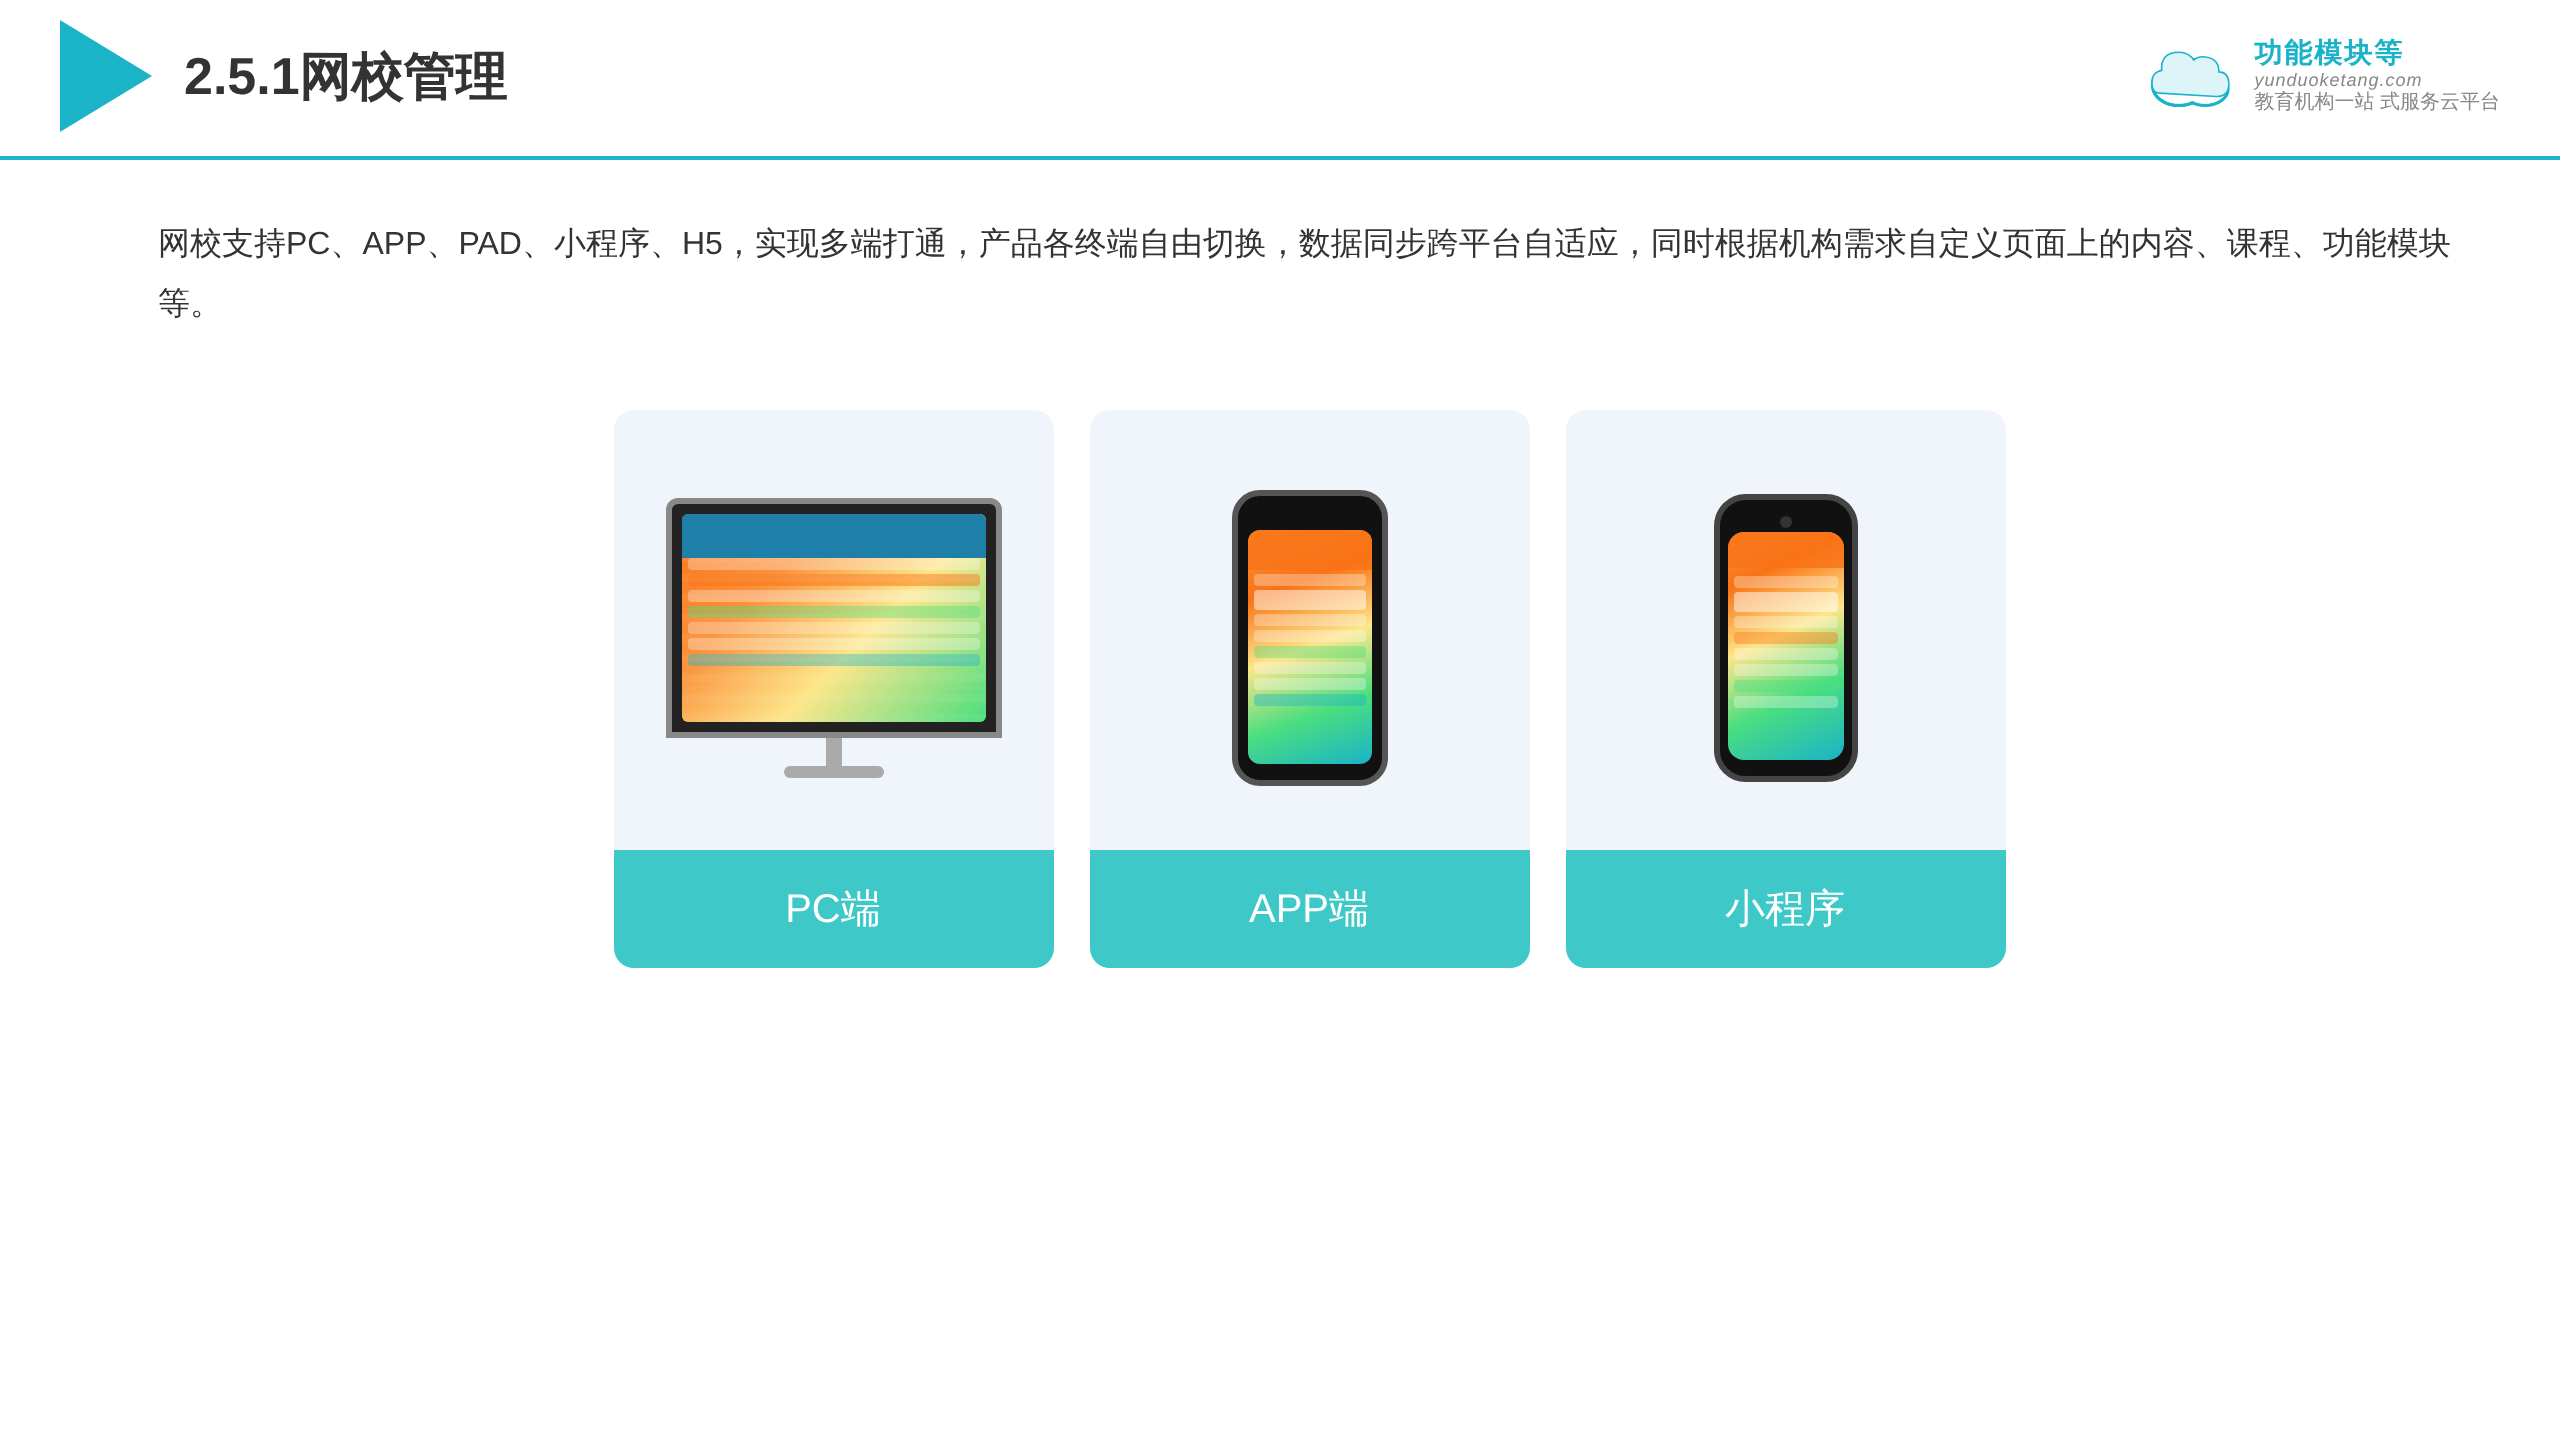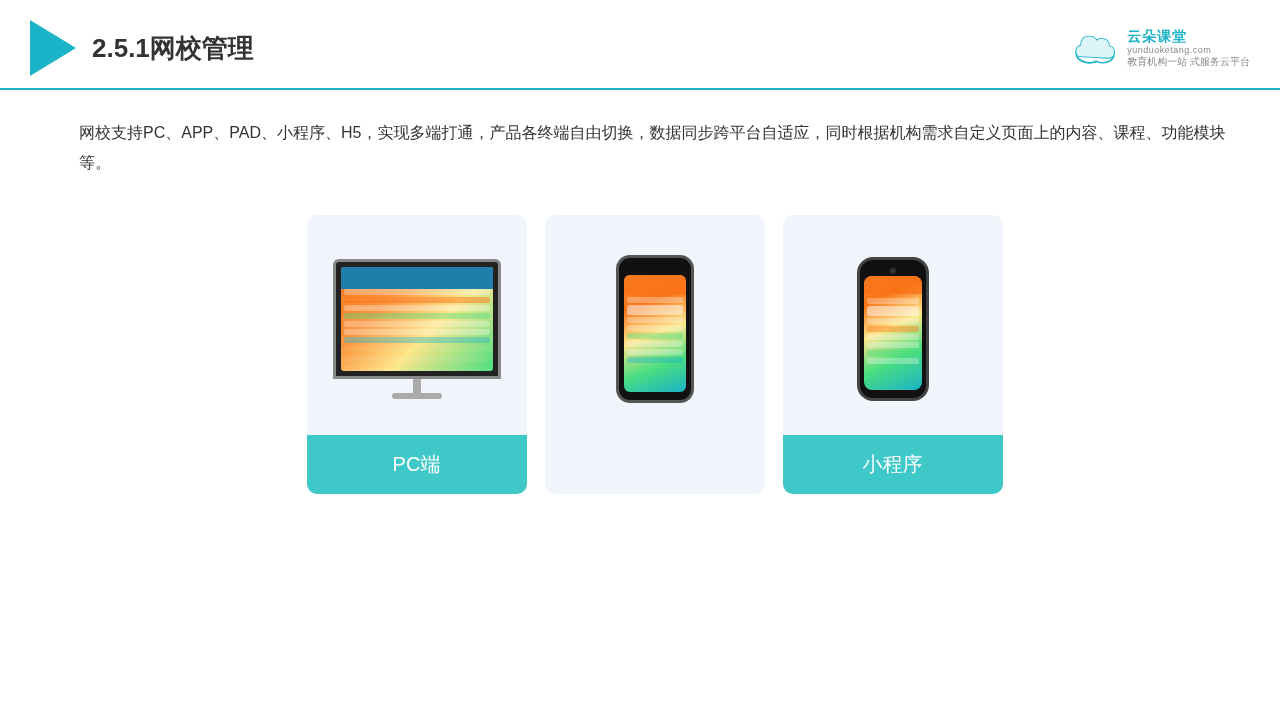--- a/index.html
+++ b/index.html
@@ -9,21 +9,21 @@
       width: 1280px;
       height: 720px;
       overflow: hidden;
       color: #333;
     }
 
     .header {
       display: flex;
       align-items: center;
       justify-content: space-between;
-      padding: 20px 30px 12px 30px;
+      padding: 10px 30px 12px 30px;
       border-bottom: 2px solid #1ab3c8;
     }
 
     .header-left {
       display: flex;
       align-items: center;
       gap: 16px;
     }
 
     .logo-triangle {
@@ -68,20 +68,21 @@
       font-size: 14px;
       color: #1ab3c8;
       font-weight: bold;
       letter-spacing: 1px;
     }
 
     .logo-sub-text {
       font-size: 9px;
       color: #888;
       letter-spacing: 0.5px;
+      font-style: italic;
     }
 
     .logo-desc-text {
       font-size: 10px;
       color: #888;
     }
 
     .main-content {
       padding: 28px 50px 20px 79px;
     }
@@ -356,21 +357,21 @@
       <ellipse cx="22" cy="28" rx="16" ry="12" fill="none" stroke="#1ab3c8" stroke-width="2"></ellipse>
 
       <ellipse cx="22" cy="28" rx="15" ry="11" fill="white"></ellipse>
       <ellipse cx="38" cy="30" rx="13" ry="9" fill="white"></ellipse>
       <ellipse cx="30" cy="22" rx="11" ry="9" fill="white"></ellipse>
 
       <path d="M10 32 Q6 32 6 26 Q6 20 12 19 Q11 8 22 8 Q28 8 31 13 Q34 10 39 11 Q46 12 46 20 Q52 20 52 27 Q52 34 45 34 Z" fill="none" stroke="#1ab3c8" stroke-width="2"></path>
       <path d="M10 32 Q6 32 6 26 Q6 20 12 19 Q11 8 22 8 Q28 8 31 13 Q34 10 39 11 Q46 12 46 20 Q52 20 52 27 Q52 34 45 34 Z" fill="#ddf4f9"></path>
     </svg>
     <div class="logo-text-block">
-      <span class="logo-main-text">云朵课堂</span>
+      <span class="logo-main-text">功能模块等</span>
       <span class="logo-sub-text">yunduoketang.com</span>
       <span class="logo-desc-text">
         <span>教育机构一站</span>
         <span>式服务云平台</span>
       </span>
     </div>
   </div>
 </div>
 
 <div class="main-content">
@@ -412,20 +413,21 @@
               <div class="screen-row"></div>
               <div class="screen-row"></div>
               <div class="screen-row" style="background:rgba(74,222,128,0.4);"></div>
               <div class="screen-row"></div>
               <div class="screen-row"></div>
               <div class="screen-row" style="background:rgba(26,179,200,0.4);"></div>
             </div>
           </div>
         </div>
       </div>
+      <div class="card-label">APP端</div>
     </div>
 
 
     <div class="card">
       <div class="card-image-area">
         <div class="mini-phone-mockup">
           <div class="mini-phone-notch"></div>
           <div class="mini-phone-camera"></div>
           <div class="mini-phone-screen">
             <div class="screen-rows">

